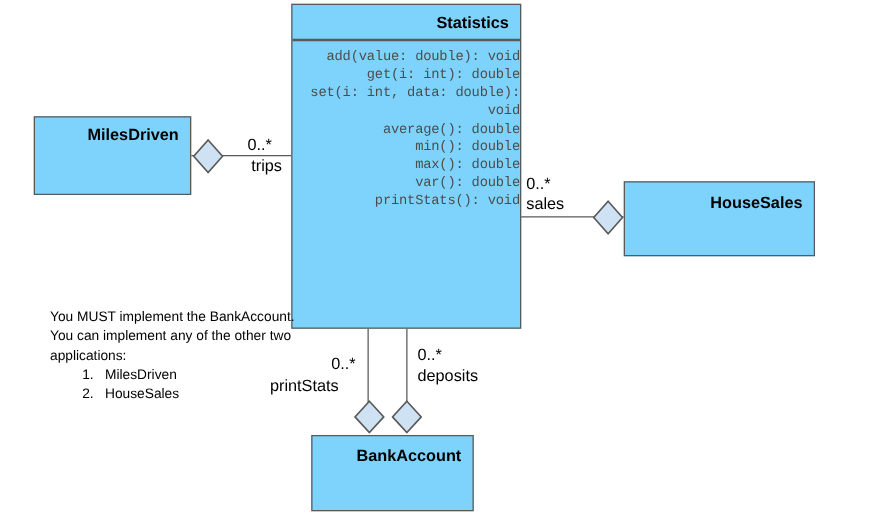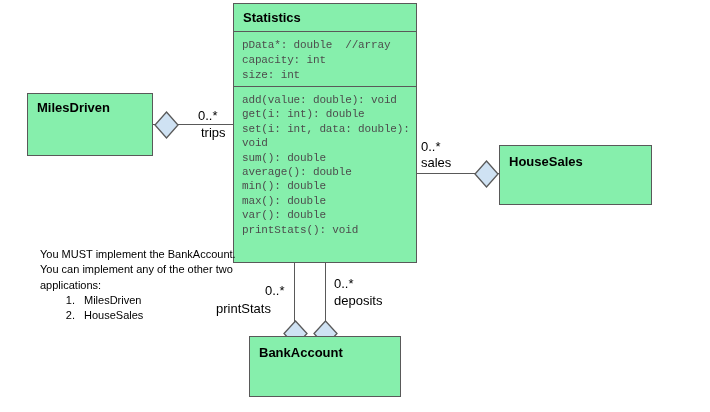--- a/index.html
+++ b/index.html
@@ -1,20 +1,20 @@
 <!DOCTYPE html>
 <html><head>
 <meta charset="utf-8">
 <style>
   html,body{margin:0;padding:0;background:#ffffff;}
   body{width:710px;height:412px;position:relative;overflow:hidden;
        font-family:"Liberation Sans",sans-serif;color:#000;}
   .canvas{position:absolute;inset:0;}
 
-  .uml-class{position:absolute;background:#86efac;border:1.4px solid #595959;box-sizing:border-box;}
+  .uml-class{position:absolute;background:#7dd3fc;border:1.4px solid #595959;box-sizing:border-box;text-align:right;}
   .uml-title{font-size:13px;font-weight:bold;color:#000;padding:6px 9px 5px 9px;line-height:16px;}
   .uml-sep{border-top:1.4px solid #595959;}
   .uml-attrs,.uml-methods{font-family:"Liberation Mono","DejaVu Sans Mono",monospace;
        font-size:11px;color:#4d4d4d;letter-spacing:-0.15px;padding:6px 0 0 8px;}
   .uml-attrs div{line-height:15px;white-space:pre-wrap;}
   .uml-methods div{line-height:14.4px;white-space:pre-wrap;}
 
   .edge{position:absolute;background:#595959;}
   .diamond{position:absolute;}
 
@@ -43,48 +43,42 @@
   <svg class="diamond" style="left:283px;top:320px;" width="25" height="27" viewBox="0 0 25 27">
     <polygon points="12.5,1 24,13.5 12.5,26 1,13.5" fill="#cfe2f3" stroke="#595959" stroke-width="1.3"></polygon>
   </svg>
   <svg class="diamond" style="left:313px;top:320px;" width="25" height="27" viewBox="0 0 25 27">
     <polygon points="12.5,1 24,13.5 12.5,26 1,13.5" fill="#cfe2f3" stroke="#595959" stroke-width="1.3"></polygon>
   </svg>
 
   <div class="uml-class" style="left:233px;top:3px;width:184px;height:260px;">
     <div class="uml-title">Statistics</div>
     <div class="uml-sep"></div>
-    <div class="uml-attrs" style="height:48px;">
-      <div>pData*: double  //array</div>
-      <div>capacity: int</div>
-      <div>size: int</div>
-    </div>
     <div class="uml-sep"></div>
     <div class="uml-methods">
       <div>add(value: double): void</div>
       <div>get(i: int): double</div>
       <div>set(i: int, data: double): void</div>
-      <div>sum(): double</div>
       <div>average(): double</div>
       <div>min(): double</div>
       <div>max(): double</div>
       <div>var(): double</div>
       <div>printStats(): void</div>
     </div>
   </div>
 
   <div class="uml-class" style="left:27px;top:93px;width:126px;height:63px;">
     <div class="uml-title">MilesDriven</div>
   </div>
 
   <div class="uml-class" style="left:499px;top:145px;width:153px;height:60px;">
     <div class="uml-title" style="padding-top:8px;">HouseSales</div>
   </div>
 
-  <div class="uml-class" style="left:249px;top:336px;width:152px;height:61px;">
+  <div class="uml-class" style="left:249px;top:348px;width:130px;height:61px;">
     <div class="uml-title" style="padding-top:8px;">BankAccount</div>
   </div>
 
   <div class="lbl" style="left:198px;top:108px;">0..*</div>
   <div class="lbl" style="left:201px;top:125px;">trips</div>
 
   <div class="lbl" style="left:421px;top:139px;">0..*</div>
   <div class="lbl" style="left:421px;top:155px;">sales</div>
 
   <div class="lbl" style="left:265px;top:283px;">0..*</div>

